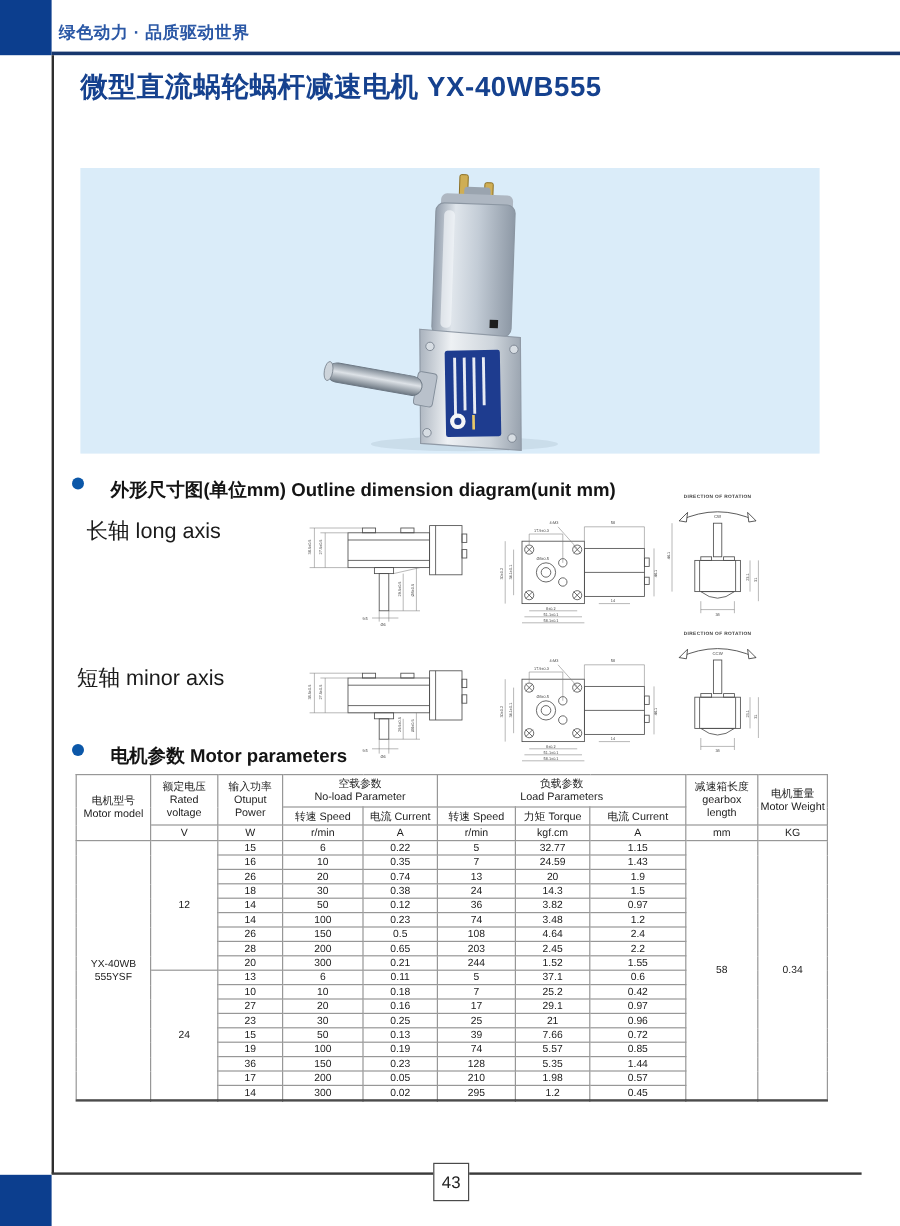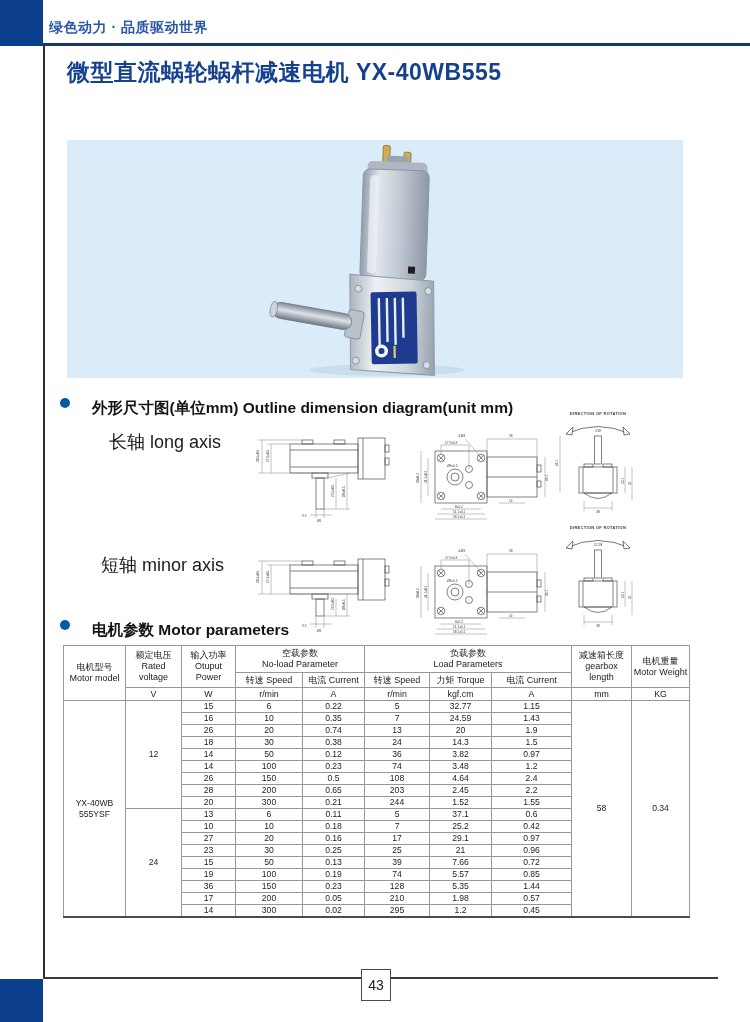--- a/index.html
+++ b/index.html
@@ -19,21 +19,21 @@
   
   .photo{left:67px;top:140px;width:616px;height:238px;background:#daecf9;}
 
   
   .section{display:flex;align-items:flex-start;gap:22px;}
   .bullet{width:10px;height:10px;border-radius:50%;background:#0b57a8;flex:0 0 auto;}
   .section-label{font-size:15.5px;font-weight:bold;color:#141414;}
   .section-outline{left:60px;top:398px;}
   .section-params{left:60px;top:620px;}
 
-  .axis-label{font-size:18px;color:#1b1b1b;margin-left:37px;}
+  .axis-label{font-size:18px;color:#1b1b1b;}
   .axis-long{left:72px;top:430px;}
   .axis-minor{left:64px;top:553px;}
 
   
   .dw{position:absolute;}
   .dw svg{display:block;}
   .dw text{font-family:"Liberation Sans",sans-serif;fill:#3c3c3c;}
 
   
   .table-wrap{left:63px;top:645px;width:628px;}

